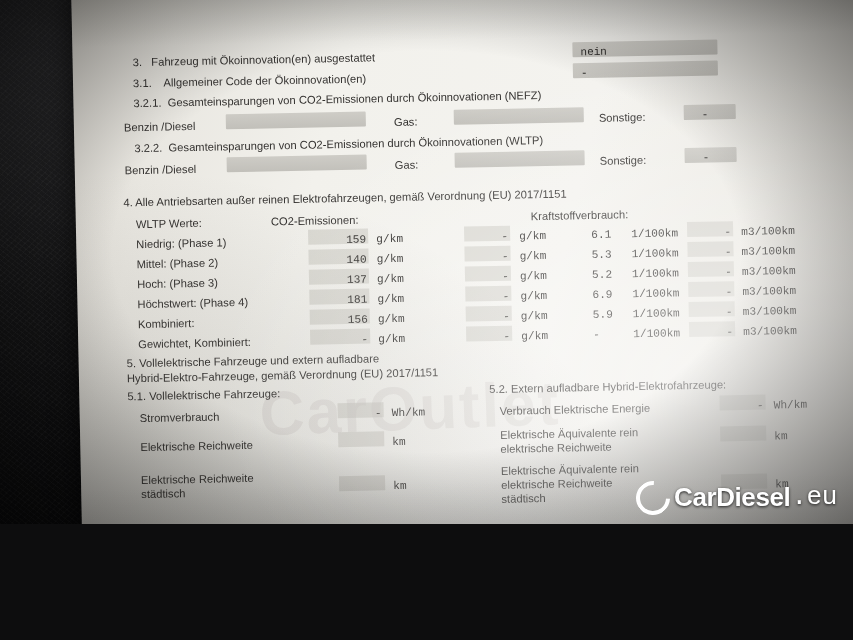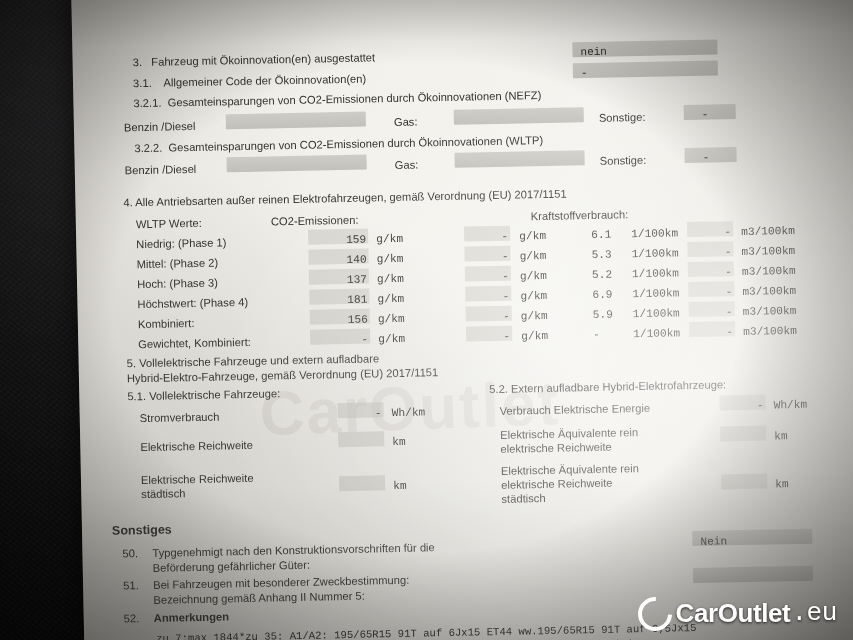--- a/index.html
+++ b/index.html
@@ -9,21 +9,21 @@
   body {
     width: 853px;
     height: 640px;
     overflow: hidden;
     background: #0d0d0e;
     font-family: "Liberation Sans", sans-serif;
   }
   .scene {
     position: relative;
     width: 853px;
-    height: 640px;
+    height: 524px;
     overflow: hidden;
     background:
       radial-gradient(ellipse at 12% 10%, #2a2a2c 0%, #151516 35%, #0b0b0c 70%),
       #0c0c0d;
   }
   .carpet {
     position: absolute;
     inset: 0;
     background-image:
       repeating-linear-gradient(38deg, rgba(255,255,255,0.035) 0px, rgba(255,255,255,0.035) 1px, rgba(0,0,0,0) 1px, rgba(0,0,0,0) 4px),
@@ -316,16 +316,16 @@
     </div>
 
     <div class="sheet-shade"></div>
   </div>
 
   <div class="vignette"></div>
 
   <div class="brand">
     <span class="c"></span>
     <span>Car</span>
-    <span style="margin-left:-4px;">Outlet</span>
+    <span style="margin-left:-4px;">Diesel</span>
     <span class="eu" style="margin-left:-3px;">.eu</span>
   </div>
 </div>
 
 </body></html>

